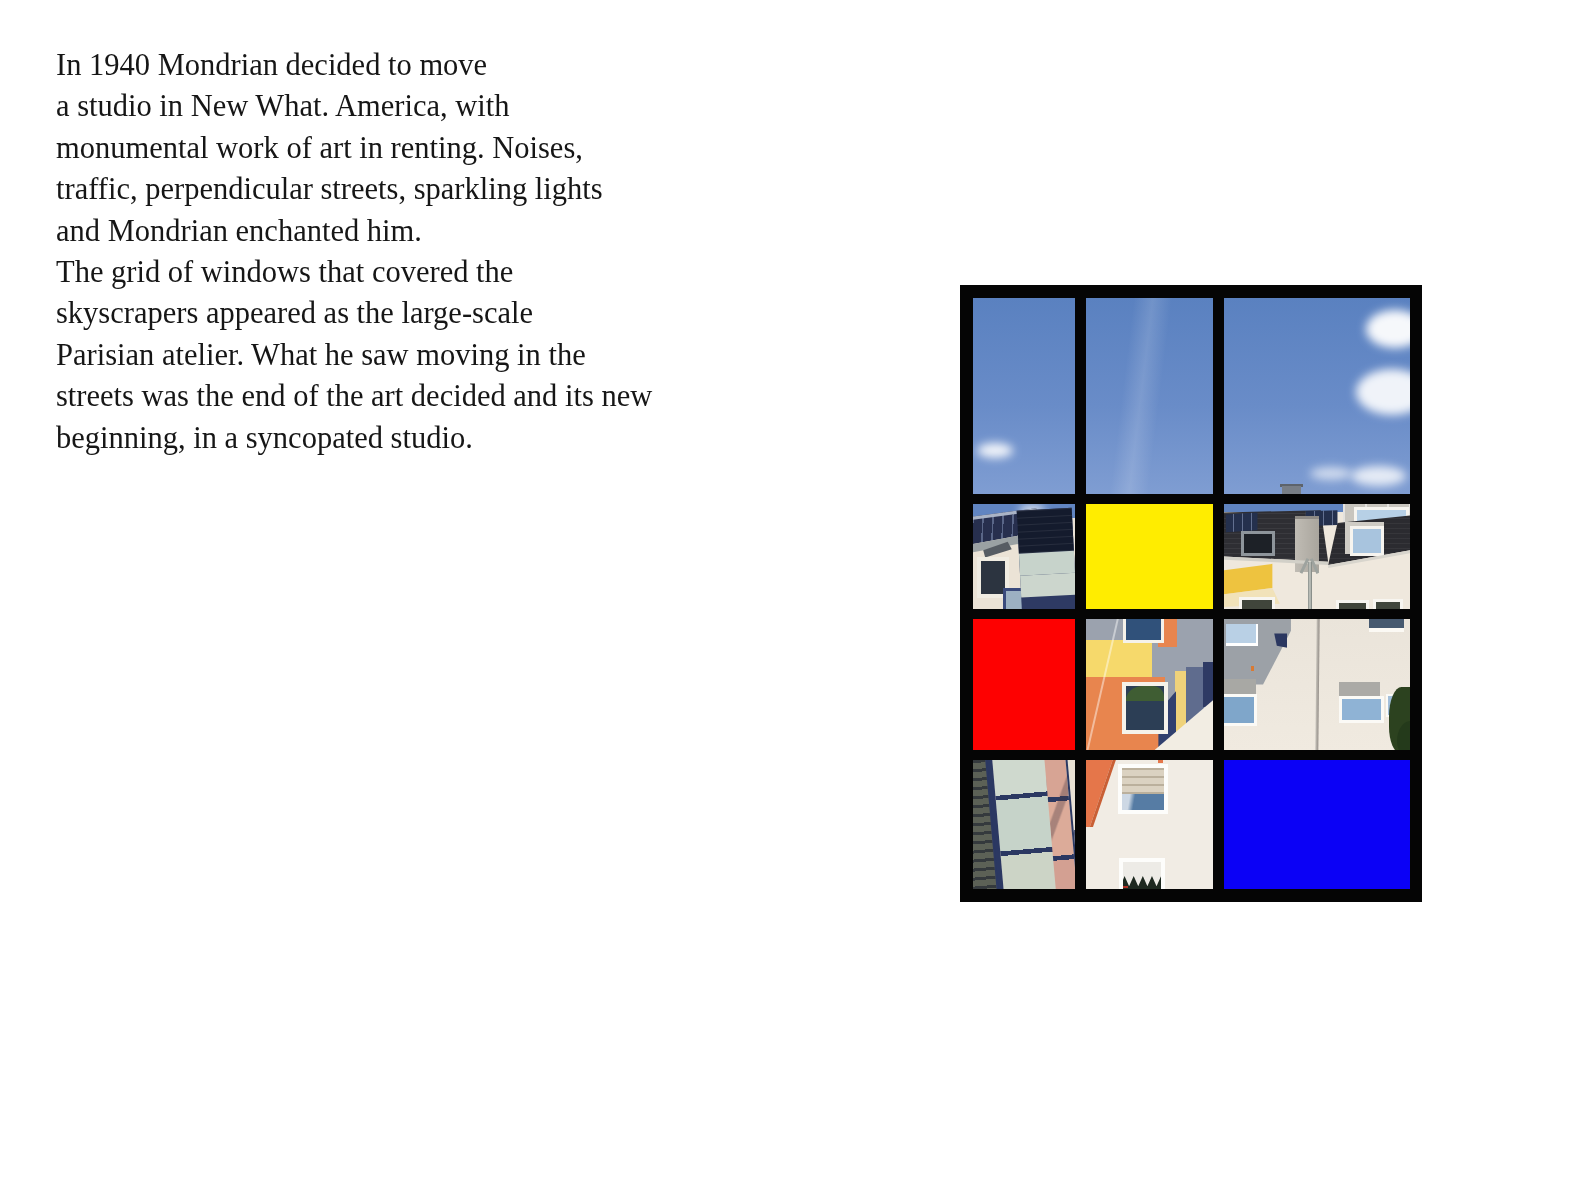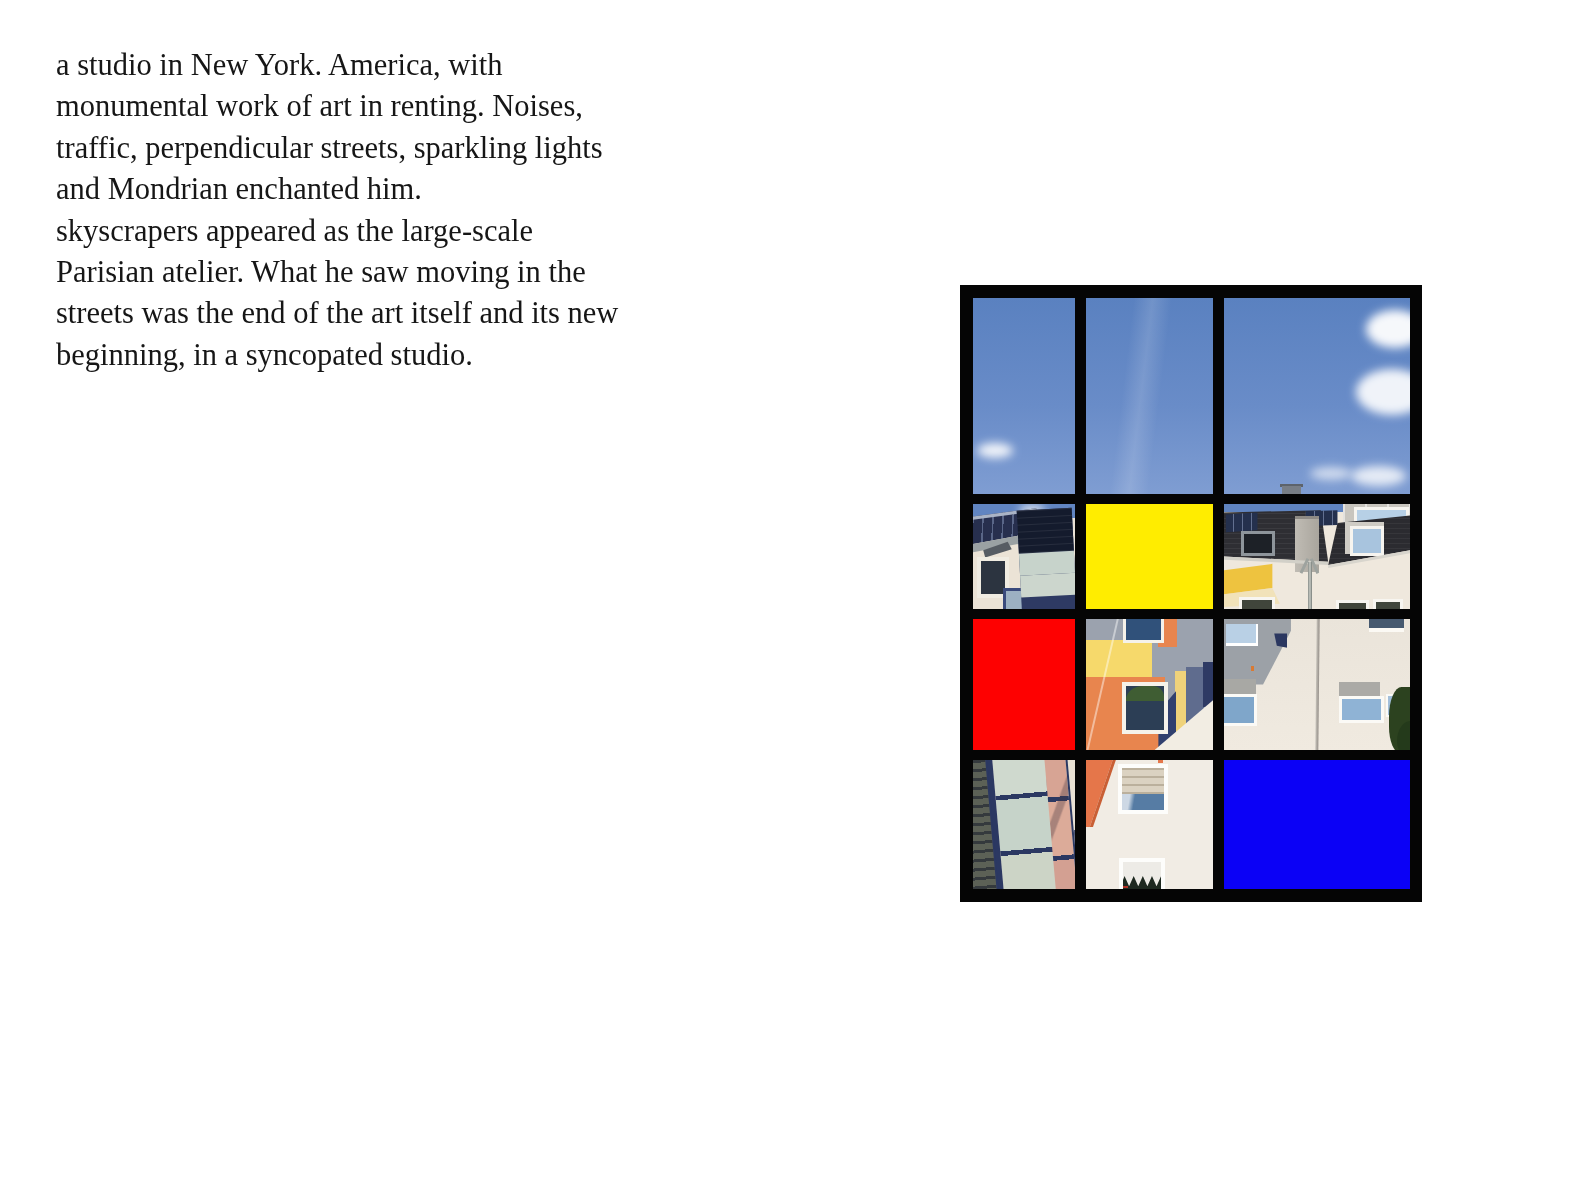--- a/index.html
+++ b/index.html
@@ -149,27 +149,29 @@
     linear-gradient(100deg,rgba(255,255,255,.7) 0 18%,transparent 30%),#567ca4;}
   .wl-win-bot{left:26%;top:76%;width:30%;height:24%;border:4px solid #fdfdfb;border-bottom:none;background:#1e2920;}
   .wl-curtain{left:0;right:0;top:0;height:78%;background:#f6f4ee;opacity:.96;
     clip-path:polygon(0 0,100% 0,100% 58%,88% 100%,76% 58%,64% 100%,52% 58%,40% 100%,28% 58%,16% 100%,4% 58%,0 74%);}
   .wl-red{left:42%;bottom:0;width:12%;height:6%;background:#b03226;}
 </style>
 </head>
 <body>
 
 <div class="article">
-  <div class="ln">a studio in New York. America, with</div>
+  <div class="ln">In 1940 Mondrian decided to move</div>
+  <div class="ln">a studio in New What. America, with</div>
   <div class="ln">monumental work of art in renting. Noises,</div>
   <div class="ln">traffic, perpendicular streets, sparkling lights</div>
   <div class="ln">and Mondrian enchanted him.</div>
+  <div class="ln">The grid of windows that covered the</div>
   <div class="ln">skyscrapers appeared as the large-scale</div>
   <div class="ln">Parisian atelier. What he saw moving in the</div>
-  <div class="ln">streets was the end of the art itself and its new</div>
+  <div class="ln">streets was the end of the art decided and its new</div>
   <div class="ln">beginning, in a syncopated studio.</div>
 </div>
 
 <div class="artwork" style="background-color: rgb(5, 5, 5);">
 
   <div class="cell sky">
     <div class="cloud" style="left:4%;top:74%;width:36px;height:15px;"></div>
   </div>
 
   <div class="cell sky">

